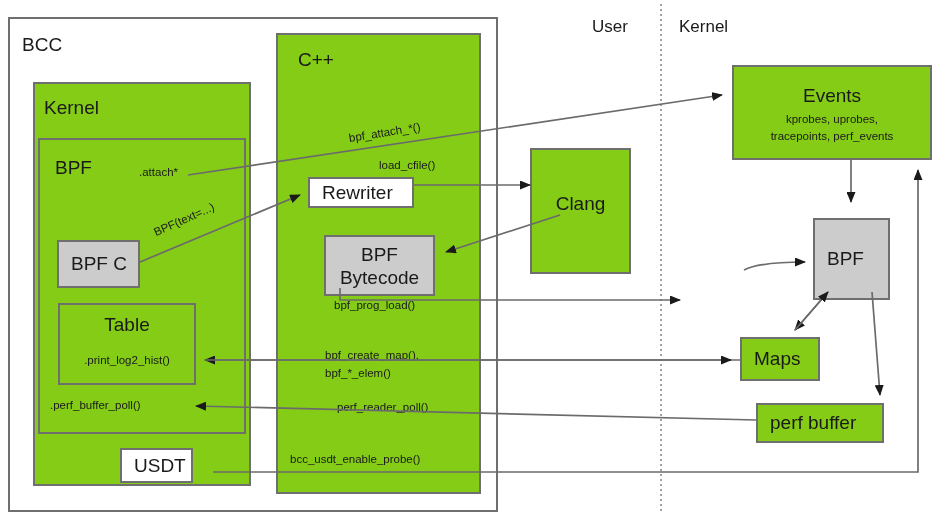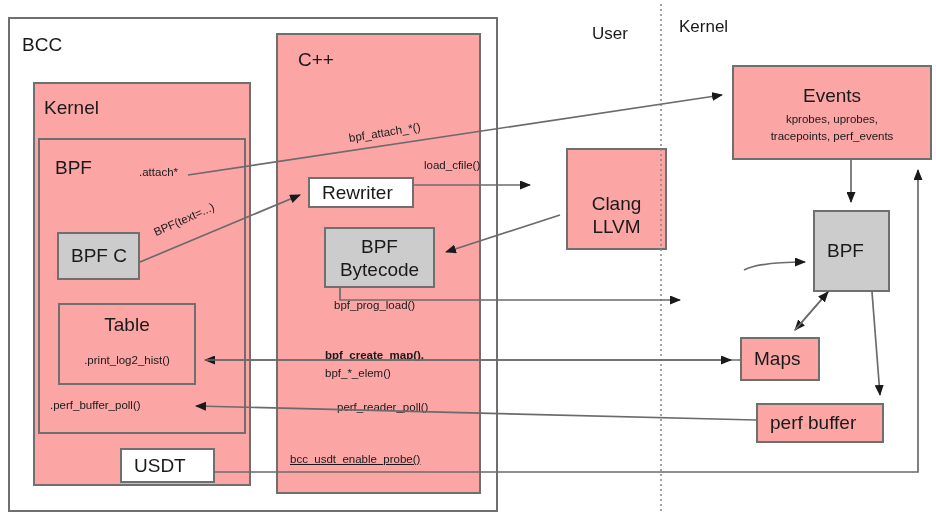--- a/index.html
+++ b/index.html
@@ -1,23 +1,23 @@
 <!DOCTYPE html>
 <html><head>
 <meta charset="utf-8">
 <style>
   html,body{margin:0;padding:0;background:#ffffff;}
   body{width:936px;height:512px;position:relative;overflow:hidden;
        font-family:"Liberation Sans","DejaVu Sans",sans-serif;color:#1a1a1a;}
   #stage{position:absolute;left:0;top:0;width:936px;height:512px;}
 
   .box{position:absolute;box-sizing:border-box;border:2px solid #6f6f6f;}
-  .fill-light{background:#fca5a5;}
+  .fill-light{background:#84cc16;}
   .fill-white{background:#ffffff;}
-  .fill-gray{background:#cccccc;}
+  .fill-gray{background:#cccccc;margin-top:8px;}
 
   .corner-label{position:absolute;font-size:19px;line-height:19px;color:#1a1a1a;}
   .ctr-label{position:absolute;text-align:center;font-size:19px;line-height:22px;color:#1a1a1a;
              left:0;right:0;}
   .box-center{position:absolute;left:0;right:0;top:50%;transform:translateY(-50%);
               text-align:left;font-size:19px;line-height:22px;padding-left:12px;}
   .small{font-size:11.5px;line-height:14px;color:#1a1a1a;}
   .api{position:absolute;font-size:11.5px;line-height:14px;color:#1a1a1a;white-space:nowrap;}
   .plane-label{position:absolute;font-size:17px;line-height:18px;color:#1a1a1a;}
 
@@ -47,55 +47,54 @@
     <div class="box-center">BPF C</div>
   </div>
 
   <div class="box fill-light" style="left:58px;top:303px;width:138px;height:82px;">
     <div class="ctr-label" style="top:9px;">Table</div>
     <div class="ctr-label small" style="top:48px;">.print_log2_hist()</div>
   </div>
 
   <div class="api" style="left:50px;top:398px;">.perf_buffer_poll()</div>
 
-  <div class="box fill-white" style="left:120px;top:448px;width:95px;height:35px;">
+  <div class="box fill-white" style="left:120px;top:448px;width:73px;height:35px;">
     <div class="box-center">USDT</div>
   </div>
 
   <div class="box fill-light" style="left:276px;top:33px;width:205px;height:461px;"></div>
   <div class="corner-label" style="left:298px;top:50px;">C++</div>
 
   <div class="rot" style="left:348px;top:132px;transform:rotate(-9deg);">bpf_attach_*()</div>
 
-  <div class="api" style="left:416px;top:158px;padding-left:8px;">load_cfile()</div>
+  <div class="api" style="left:371px;top:158px;padding-left:8px;">load_cfile()</div>
 
   <div class="box fill-white" style="left:308px;top:177px;width:106px;height:31px;">
     <div class="box-center">Rewriter</div>
   </div>
 
   <div class="box fill-gray" style="left:324px;top:227px;width:111px;height:61px;">
     <div class="ctr-label" style="top:7px;">BPF</div>
     <div class="ctr-label" style="top:30px;">Bytecode</div>
   </div>
 
   <div class="api" style="left:334px;top:298px;">bpf_prog_load()</div>
 
-  <div class="api" style="left:325px;top:348px;font-weight:bold;">bpf_create_map(),</div>
+  <div class="api" style="left:325px;top:348px;">bpf_create_map(),</div>
   <div class="api" style="left:325px;top:366px;">bpf_*_elem()</div>
 
   <div class="api" style="left:337px;top:400px;">perf_reader_poll()</div>
 
-  <div class="api" style="left:290px;top:452px;text-decoration:underline;">bcc_usdt_enable_probe()</div>
+  <div class="api" style="left:290px;top:452px;">bcc_usdt_enable_probe()</div>
 
-  <div class="box fill-light" style="left:566px;top:148px;width:101px;height:102px;">
+  <div class="box fill-light" style="left:530px;top:148px;width:101px;height:126px;">
     <div class="ctr-label" style="top:43px;">Clang</div>
-    <div class="ctr-label" style="top:66px;">LLVM</div>
   </div>
 
-  <div class="plane-label" style="left:592px;top:18px;margin-top:7px;">User</div>
+  <div class="plane-label" style="left:592px;top:18px;">User</div>
   <div class="plane-label" style="left:679px;top:18px;">Kernel</div>
 
   <div class="box fill-light" style="left:732px;top:65px;width:200px;height:95px;">
     <div class="ctr-label" style="top:18px;">Events</div>
     <div class="ctr-label small" style="top:62px;">tracepoints, perf_events</div>
     <div class="ctr-label small" style="top:45px;">kprobes, uprobes,</div>
   </div>
 
   <div class="box fill-gray" style="left:813px;top:210px;width:77px;height:82px;">
     <div class="box-center">BPF</div>

